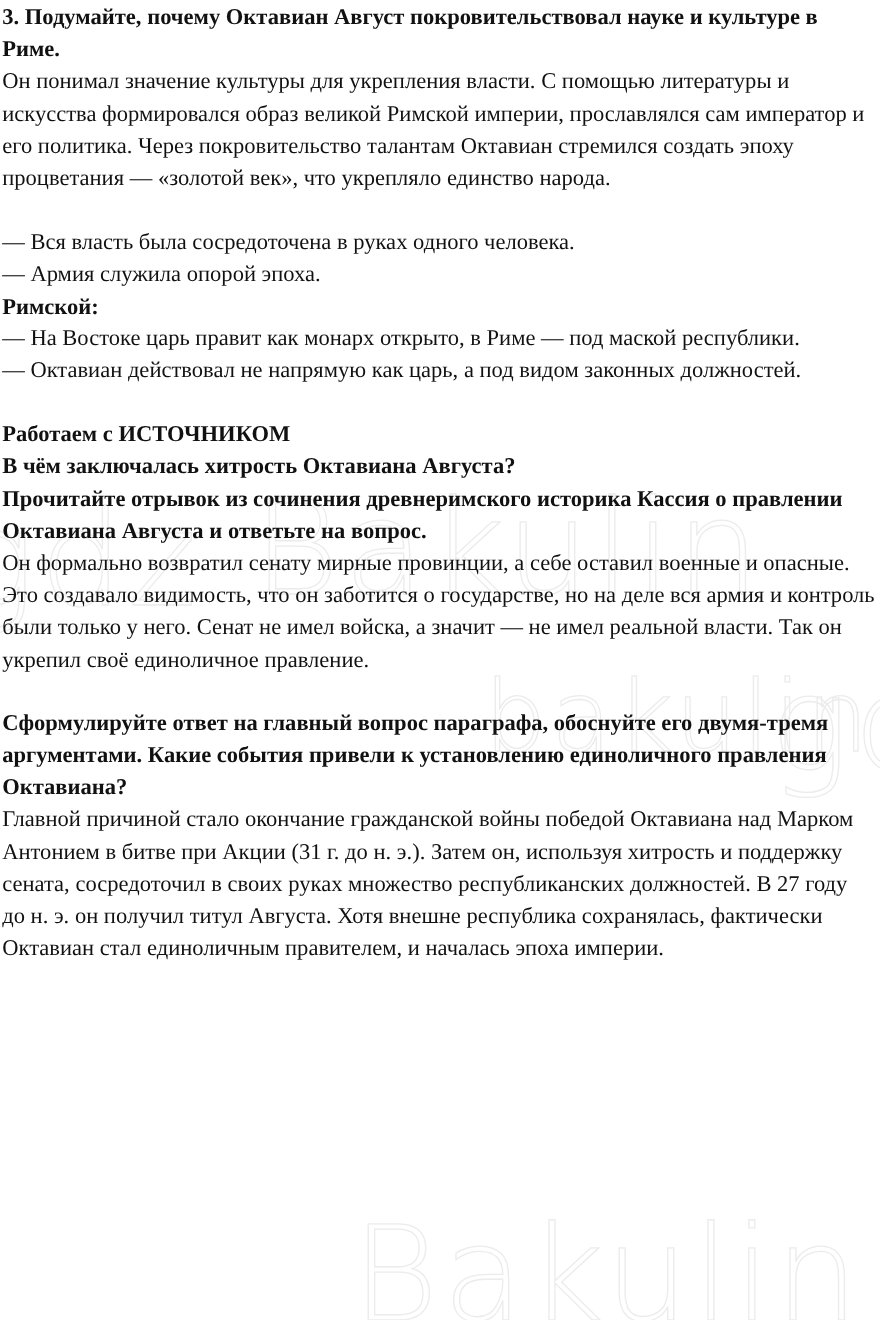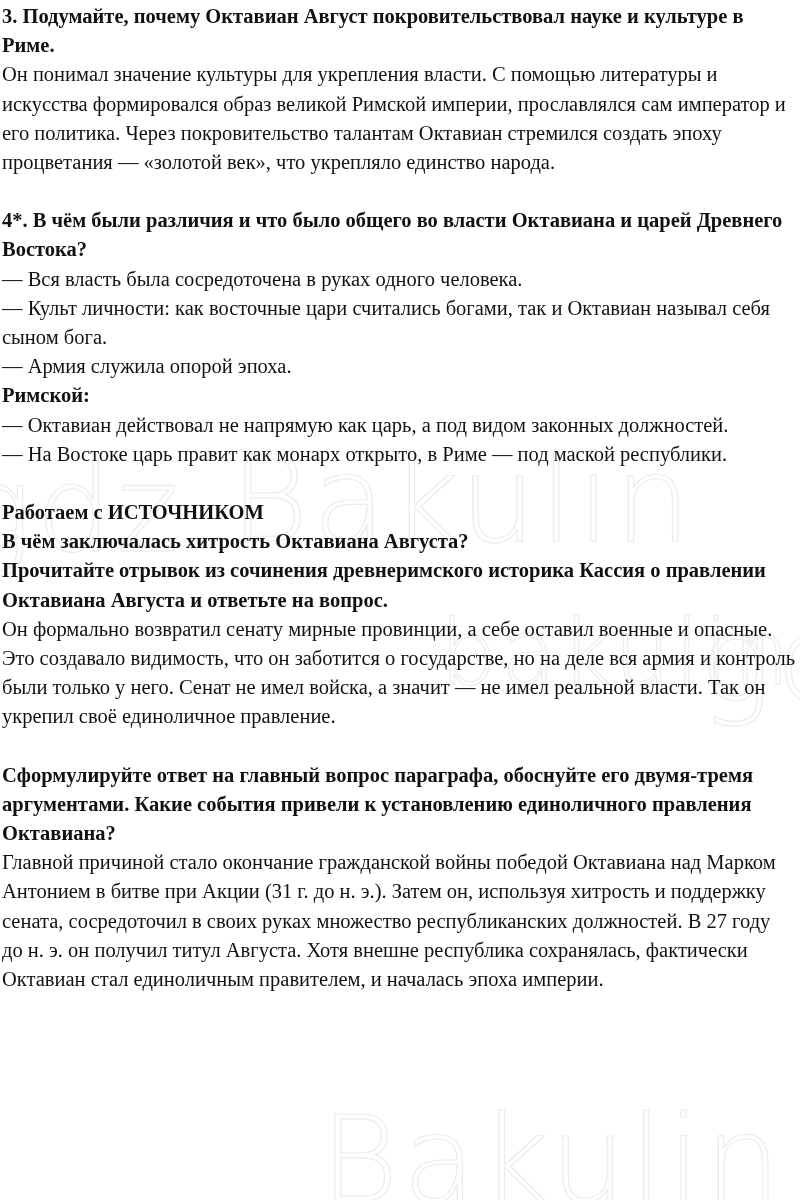--- a/index.html
+++ b/index.html
@@ -42,27 +42,25 @@
 <div class="page">
 
   <section>
     <p class="h">3. Подумайте, почему Октавиан Август покровительствовал науке и культуре в Риме.</p>
     <p class="p">Он понимал значение культуры для укрепления власти. С помощью литературы и искусства формировался образ великой Римской империи, прославлялся сам император и его политика. Через покровительство талантам Октавиан стремился создать эпоху процветания — «золотой век», что укрепляло единство народа.</p>
   </section>
 
   <div class="gap"></div>
 
   <section>
-    <p class="h">4*. В чём были различия и что было общего во власти Октавиана и царей Древнего Востока?</p>
     <p class="p">— Вся власть была сосредоточена в руках одного человека.</p>
-    <p class="p">— Культ личности: как восточные цари считались богами, так и Октавиан называл себя сыном бога.</p>
     <p class="p">— Армия служила опорой эпоха.</p>
     <p class="h">Римской:</p>
+    <p class="p">— На Востоке царь правит как монарх открыто, в Риме — под маской республики.</p>
     <p class="p">— Октавиан действовал не напрямую как царь, а под видом законных должностей.</p>
-    <p class="p">— На Востоке царь правит как монарх открыто, в Риме — под маской республики.</p>
   </section>
 
   <div class="gap"></div>
 
   <section>
     <p class="h">Работаем с ИСТОЧНИКОМ</p>
     <p class="h">В чём заключалась хитрость Октавиана Августа?</p>
     <p class="h">Прочитайте отрывок из сочинения древнеримского историка Кассия о правлении Октавиана Августа и ответьте на вопрос.</p>
     <p class="p">Он формально возвратил сенату мирные провинции, а себе оставил военные и опасные. Это создавало видимость, что он заботится о государстве, но на деле вся армия и контроль были только у него. Сенат не имел войска, а значит — не имел реальной власти. Так он укрепил своё единоличное правление.</p>
   </section>

